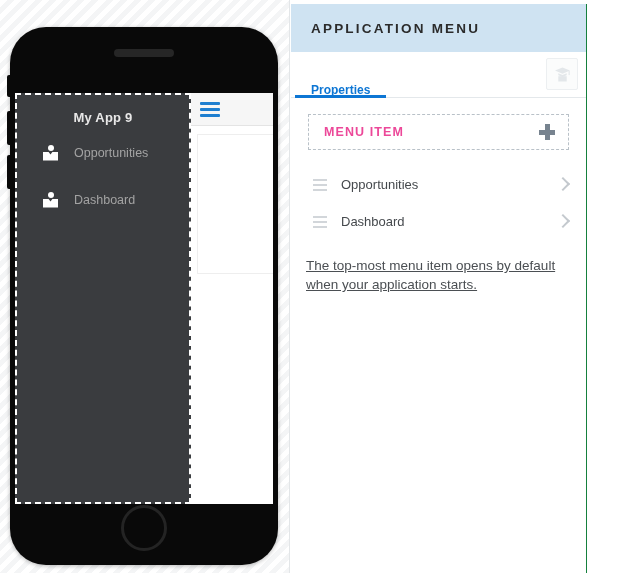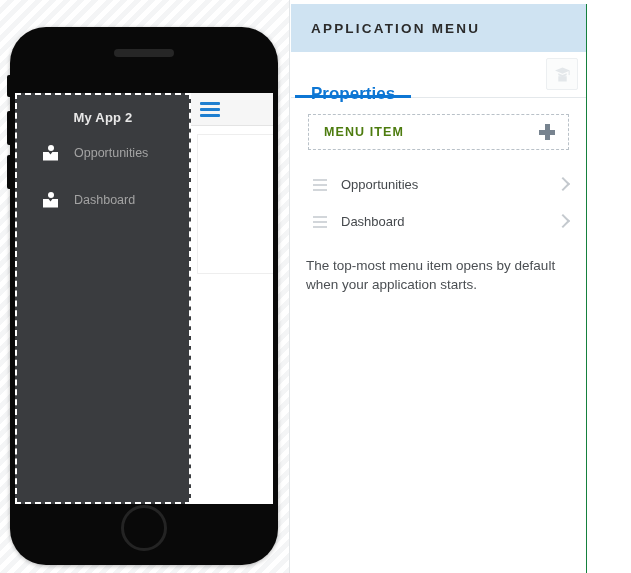--- a/index.html
+++ b/index.html
@@ -213,22 +213,22 @@
     height: 46px;
     border-bottom: 1px solid #e4e8eb;
     display: flex;
     align-items: stretch;
     padding-left: 0;
     box-sizing: border-box;
     position: relative;
   }
   .tab {
     display: flex;
-    align-items: flex-start;
-    font-size: 17px;
+    align-items: flex-end;
+    font-size: 12px;
     color: #9099a1;
     padding: 0 16px;
     position: relative;
     box-sizing: border-box;
     margin-top: 32px;
   }
   .tab:first-child { margin-left: 4px; }
   .tab.active {
     color: #0d76d4;
     font-weight: bold;
@@ -263,21 +263,21 @@
     box-sizing: border-box;
     display: flex;
     align-items: center;
     justify-content: space-between;
     padding: 0 13px 0 15px;
   }
   #menu-item-bar-title {
     font-size: 12.5px;
     font-weight: bold;
     letter-spacing: 1.1px;
-    color: #4d7c0f;
+    color: #ec4899;
   }
   #add-menu-item-button {
     width: 16px; height: 16px;
     position: relative;
   }
   #add-menu-item-button:before,
   #add-menu-item-button:after{
     content:"";
     position:absolute;
     background:#77838f;
@@ -329,41 +329,42 @@
     border-right: 2.5px solid #c4c9ce;
     border-top: 2.5px solid #c4c9ce;
     transform: rotate(45deg);
   }
 
   #helper-text {
     margin: 16px 20px 0 15px;
     font-size: 13.5px;
     line-height: 19px;
     color: #4b4f53;
+    text-decoration: underline;
   }
 </style>
 </head>
 <body>
 
 <div id="root">
 
   <div id="preview-pane">
 
     <div id="phone-frame">
 
       <div id="phone-speaker"></div>
 
       <div class="side-button" id="btn-silent"></div>
       <div class="side-button" id="btn-vol-up"></div>
       <div class="side-button" id="btn-vol-dn"></div>
 
       <div id="phone-screen">
 
         <div id="app-nav-panel">
-          <div id="app-title">My App 2</div>
+          <div id="app-title">My App 9</div>
 
           <div class="nav-item">
             <span class="nav-item-icon">
               <span class="head"></span>
                 <span class="body"></span>
             </span>
             <span class="nav-item-label">Opportunities</span>
           </div>
 
           <div class="nav-item">

